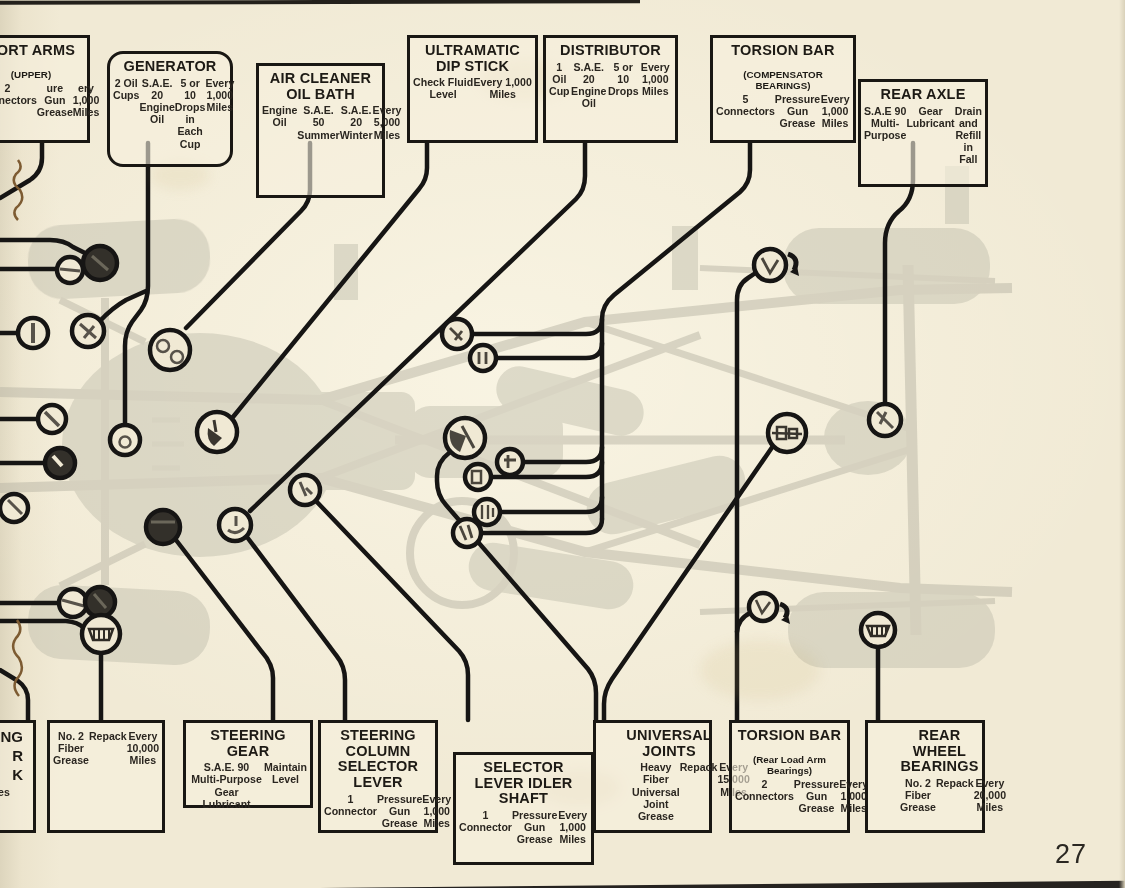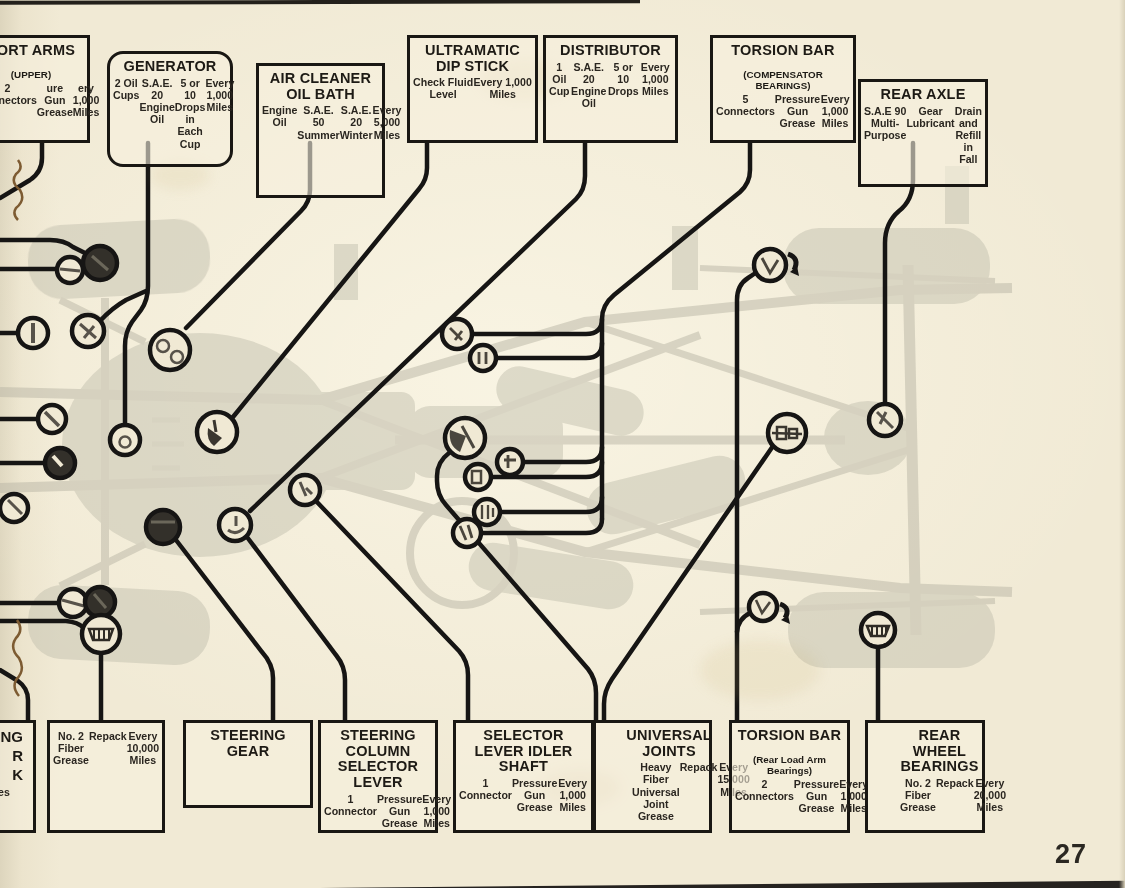--- a/index.html
+++ b/index.html
@@ -32,21 +32,21 @@
   }
   .box-title{font-weight:700;font-size:14.5px;line-height:1.08;text-align:center;letter-spacing:.2px;color:#1d1a15;}
   .box-subtitle{font-weight:700;font-size:9.8px;margin-top:10px;text-align:center;color:#1d1a15;}
   .box-lines{flex:1;align-self:stretch;display:flex;flex-direction:row;justify-content:space-around;padding-top:2px;}
   .box-line{font-weight:700;font-size:10.6px;line-height:1.15;text-align:center;color:#2a2620;}
   .cut-right-align .box-title, .cut-right-align .box-line{text-align:right;padding-right:7px;}
   .title-frag{font-weight:700;font-size:15px;line-height:1.25;text-align:right;padding-right:7px;color:#1d1a15;}
 
   .page-number{
     position:absolute;right:38px;bottom:18px;
-    font-weight:700;font-size:27px;color:#2b2822;letter-spacing:1px;
+    font-weight:400;font-size:27px;color:#2b2822;letter-spacing:1px;
   }
   .spine-thread{position:absolute;left:10px;width:16px;color:#7d5b32;}
 </style>
 </head>
 <body>
 
 <div class="page">
 
   <svg class="diagram" width="1125" height="888" viewBox="0 0 1125 888">
 
@@ -301,30 +301,34 @@
       </div>
       <div class="callout-box" style="left: 47px; top: 720px; width: 118px; height: 113px;">
         <div class="box-lines">
           <div class="box-line">No. 2 Fiber Grease</div>
           <div class="box-line">Repack</div>
           <div class="box-line">Every 10,000 Miles</div>
         </div>
       </div>
       <div class="callout-box" style="left: 183px; top: 720px; width: 130px; height: 88px;">
         <div class="box-title">STEERING GEAR</div>
+        <div class="box-lines">
+          <div class="box-line">S.A.E. 90 Multi-Purpose Gear Lubricant</div>
+          <div class="box-line">Maintain Level</div>
+        </div>
       </div>
       <div class="callout-box" style="left: 318px; top: 720px; width: 120px; height: 113px;">
         <div class="box-title">STEERING COLUMN SELECTOR LEVER</div>
         <div class="box-lines">
           <div class="box-line">1 Connector</div>
           <div class="box-line">Pressure Gun Grease</div>
           <div class="box-line">Every 1,000 Miles</div>
         </div>
       </div>
-      <div class="callout-box" style="left: 453px; top: 720px; width: 141px; height: 113px;">
+      <div class="callout-box" style="left: 453px; top: 752px; width: 141px; height: 113px;">
         <div class="box-title">SELECTOR LEVER IDLER SHAFT</div>
         <div class="box-lines">
           <div class="box-line">1 Connector</div>
           <div class="box-line">Pressure Gun Grease</div>
           <div class="box-line">Every 1,000 Miles</div>
         </div>
       </div>
       <div class="callout-box" style="left: 593px; top: 720px; width: 119px; height: 113px; padding-left: 36px;">
         <div class="box-title">UNIVERSAL JOINTS</div>
         <div class="box-lines">

